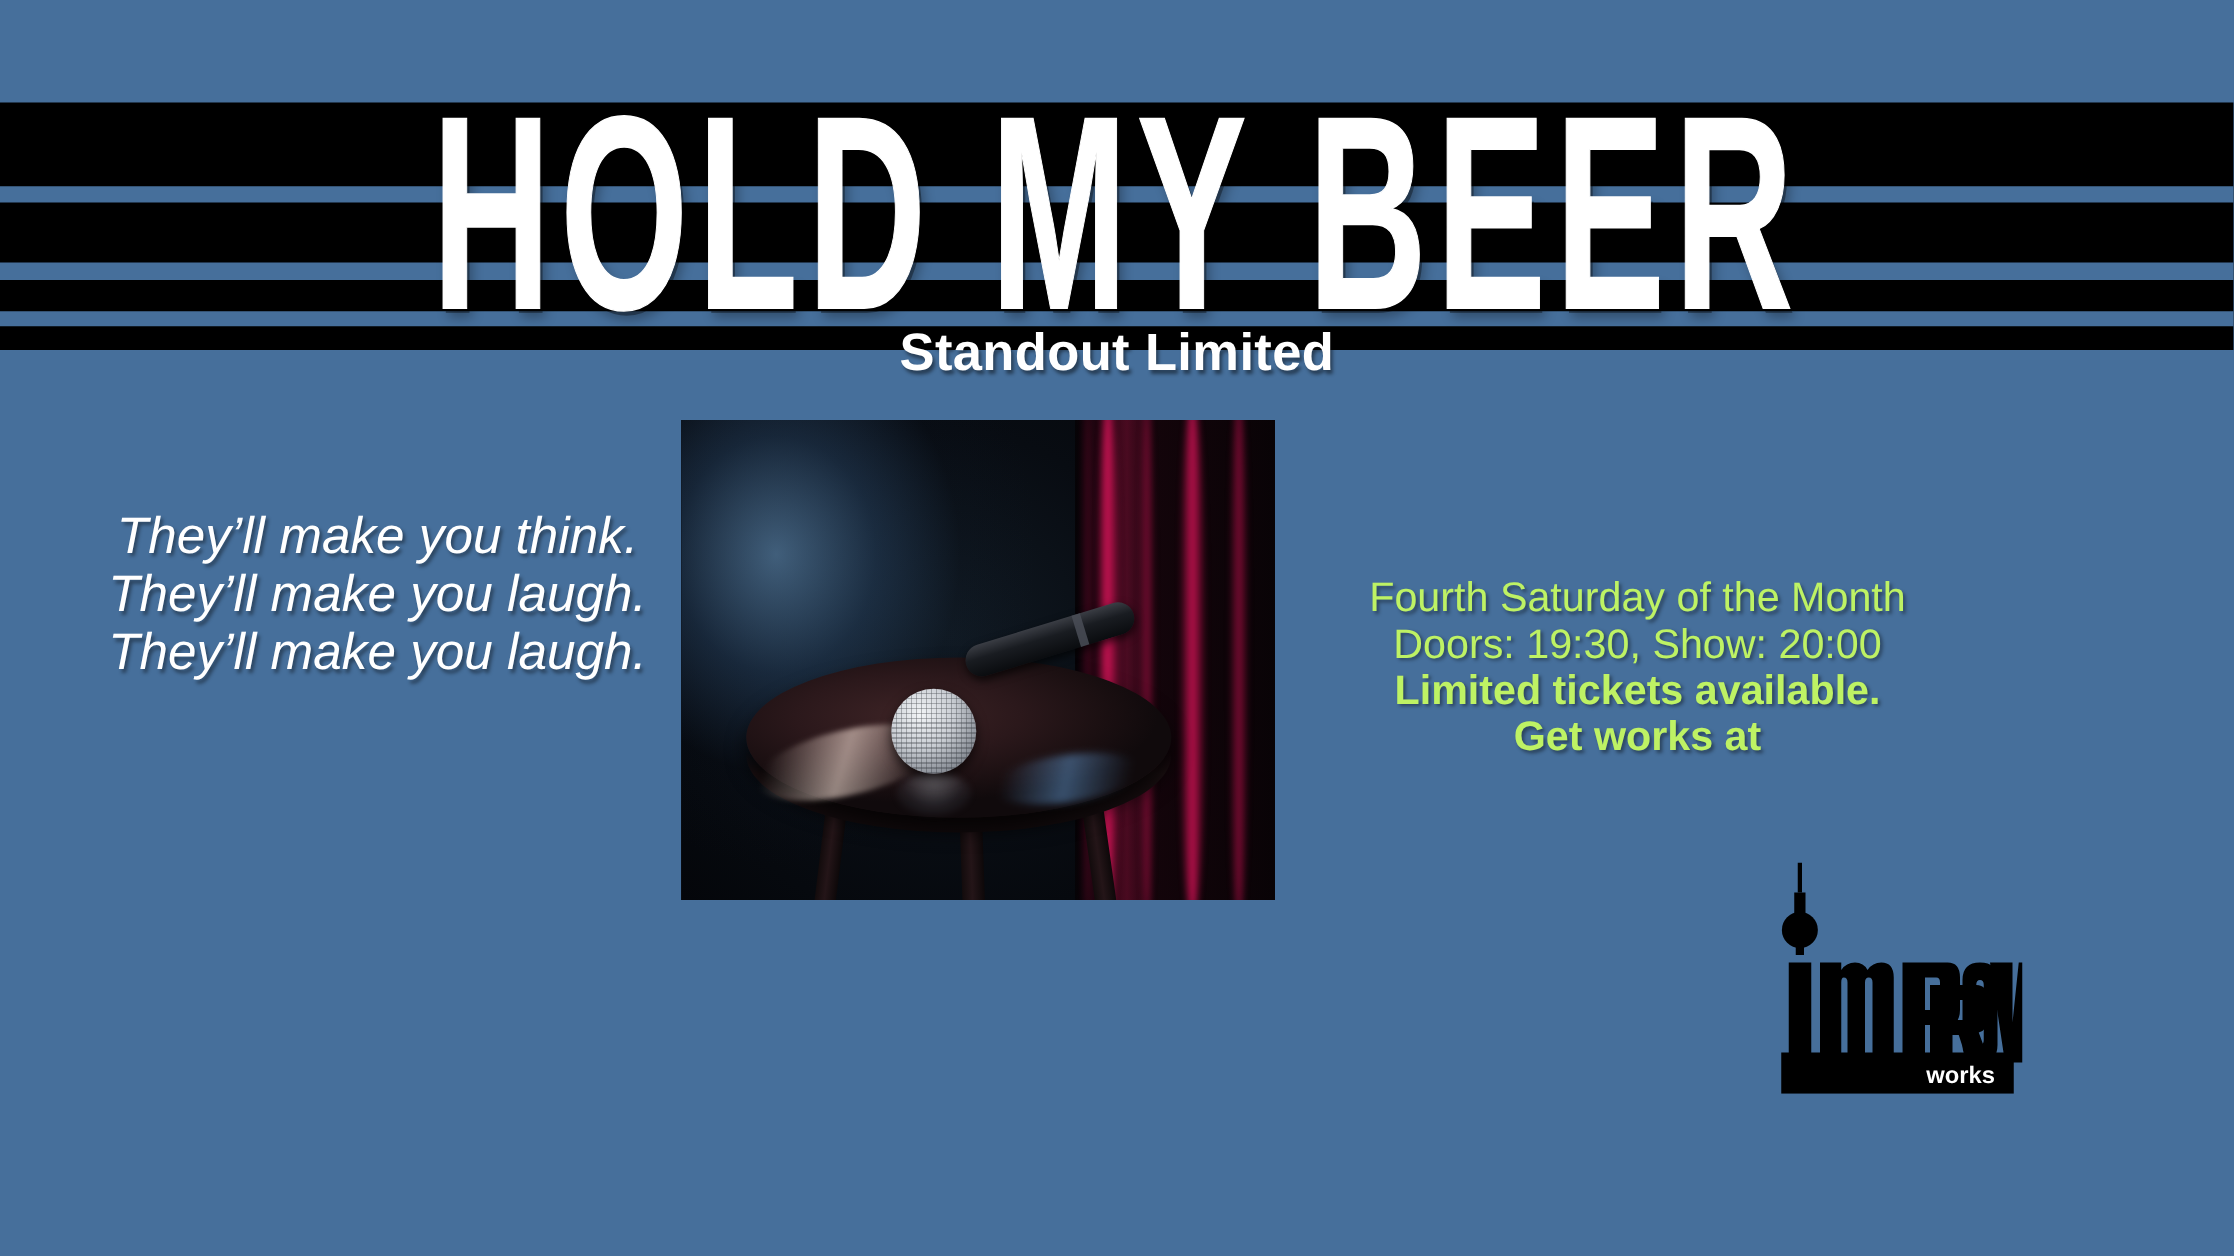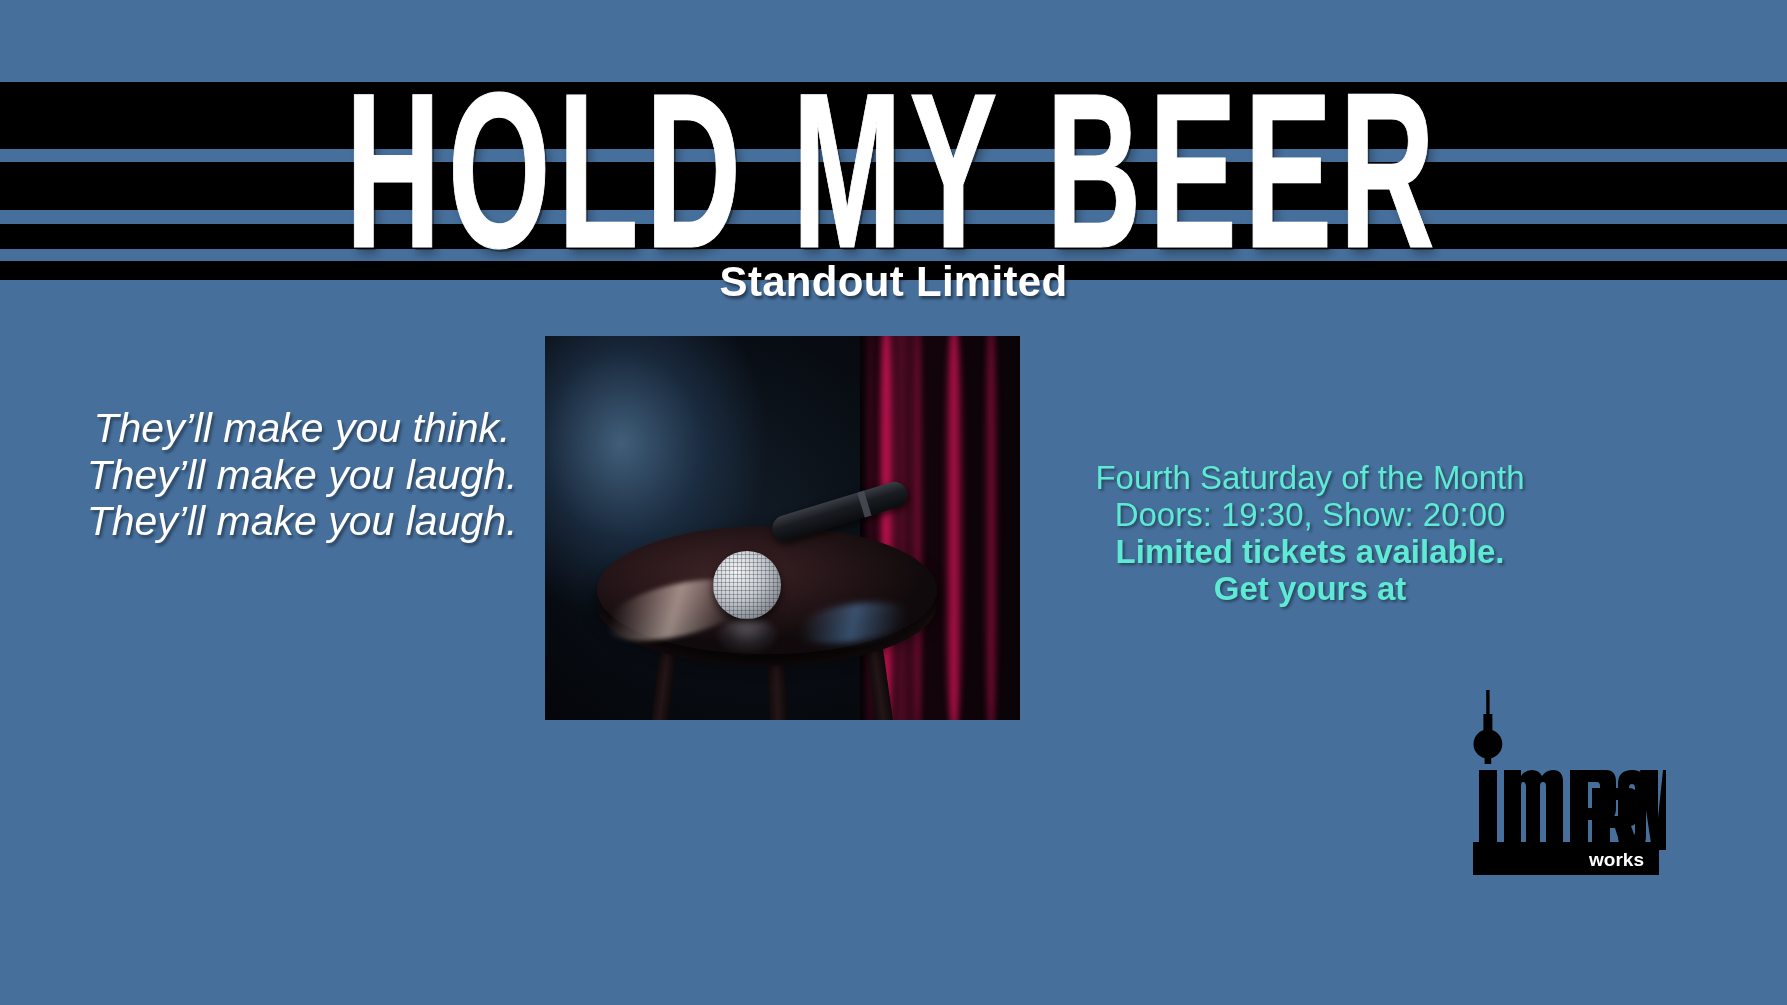--- a/index.html
+++ b/index.html
@@ -270,36 +270,36 @@
     filter: blur(3px);
   }
 
   
   .info {
     position: absolute;
     left: 1030px;
     top: 460px;
     width: 560px;
     text-align: center;
-    color: #5eead4;
+    color: #bef264;
   }
   .info-line {
     display: block;
     font-size: 33px;
     line-height: 1.12;
     font-weight: 400;
     white-space: nowrap;
     text-shadow: 2px 2px 3px rgba(0,0,0,0.40);
   }
   .info-line.bold { font-weight: 700; }
 
   
   .logo {
     position: absolute;
-    left: 1466px;
+    left: 1418px;
     top: 690px;
     width: 200px;
     height: 185px;
   }
 
   
   [data-interactable="true"] { cursor: pointer; }
 </style>
 </head>
 <body>
@@ -350,21 +350,21 @@
     <div class="mic-reflect" data-interactable="false"></div>
     <div class="mic-head" data-interactable="false">
       <div class="mic-mesh" data-interactable="false"></div>
     </div>
   </div>
 
   <div class="info" data-interactable="false">
     <span class="info-line" data-interactable="false">Fourth Saturday of the Month</span>
     <span class="info-line" data-interactable="false">Doors: 19:30, Show: 20:00</span>
     <span class="info-line bold" data-interactable="false">Limited tickets available.</span>
-    <span class="info-line bold" data-interactable="false">Get yours at</span>
+    <span class="info-line bold" data-interactable="false">Get works at</span>
   </div>
 
   <div class="logo" data-interactable="true">
     <svg viewBox="0 0 200 185" width="200" height="185" data-interactable="false">
 
       <g>
         <rect x="20.2" y="0" width="3.4" height="24" fill="#000"></rect>
         <rect x="17.4" y="24" width="9" height="17" fill="#000"></rect>
         <circle cx="21.9" cy="54" r="14.4" fill="#000"></circle>
         <rect x="18.6" y="66" width="6.6" height="8" fill="#000"></rect>

